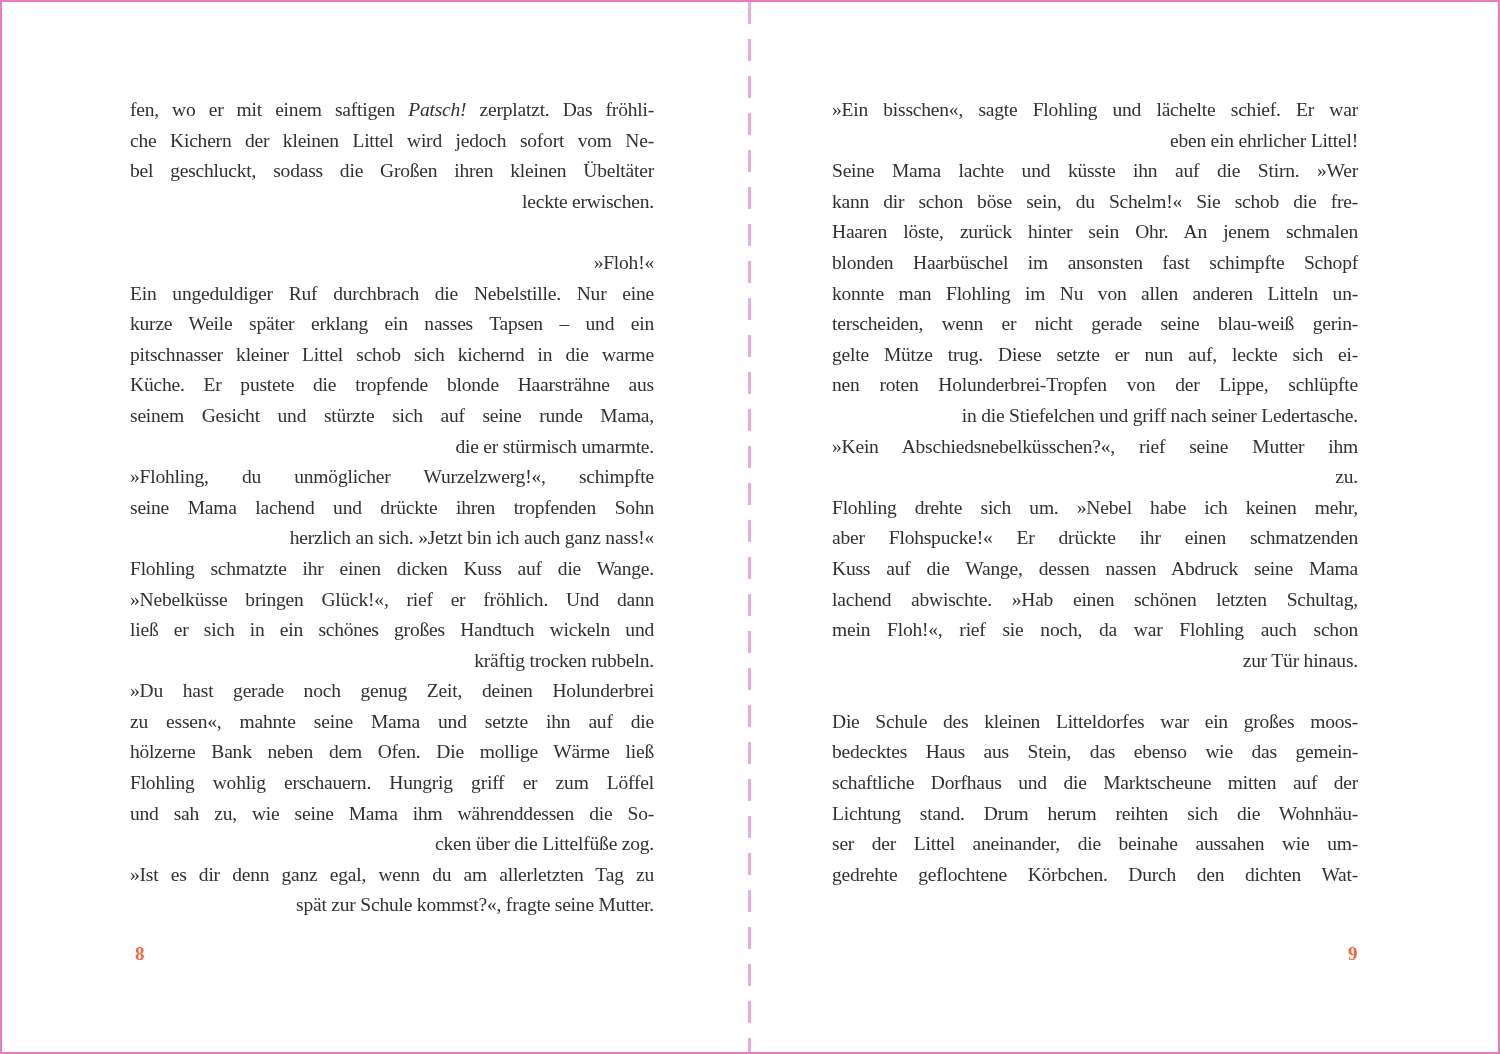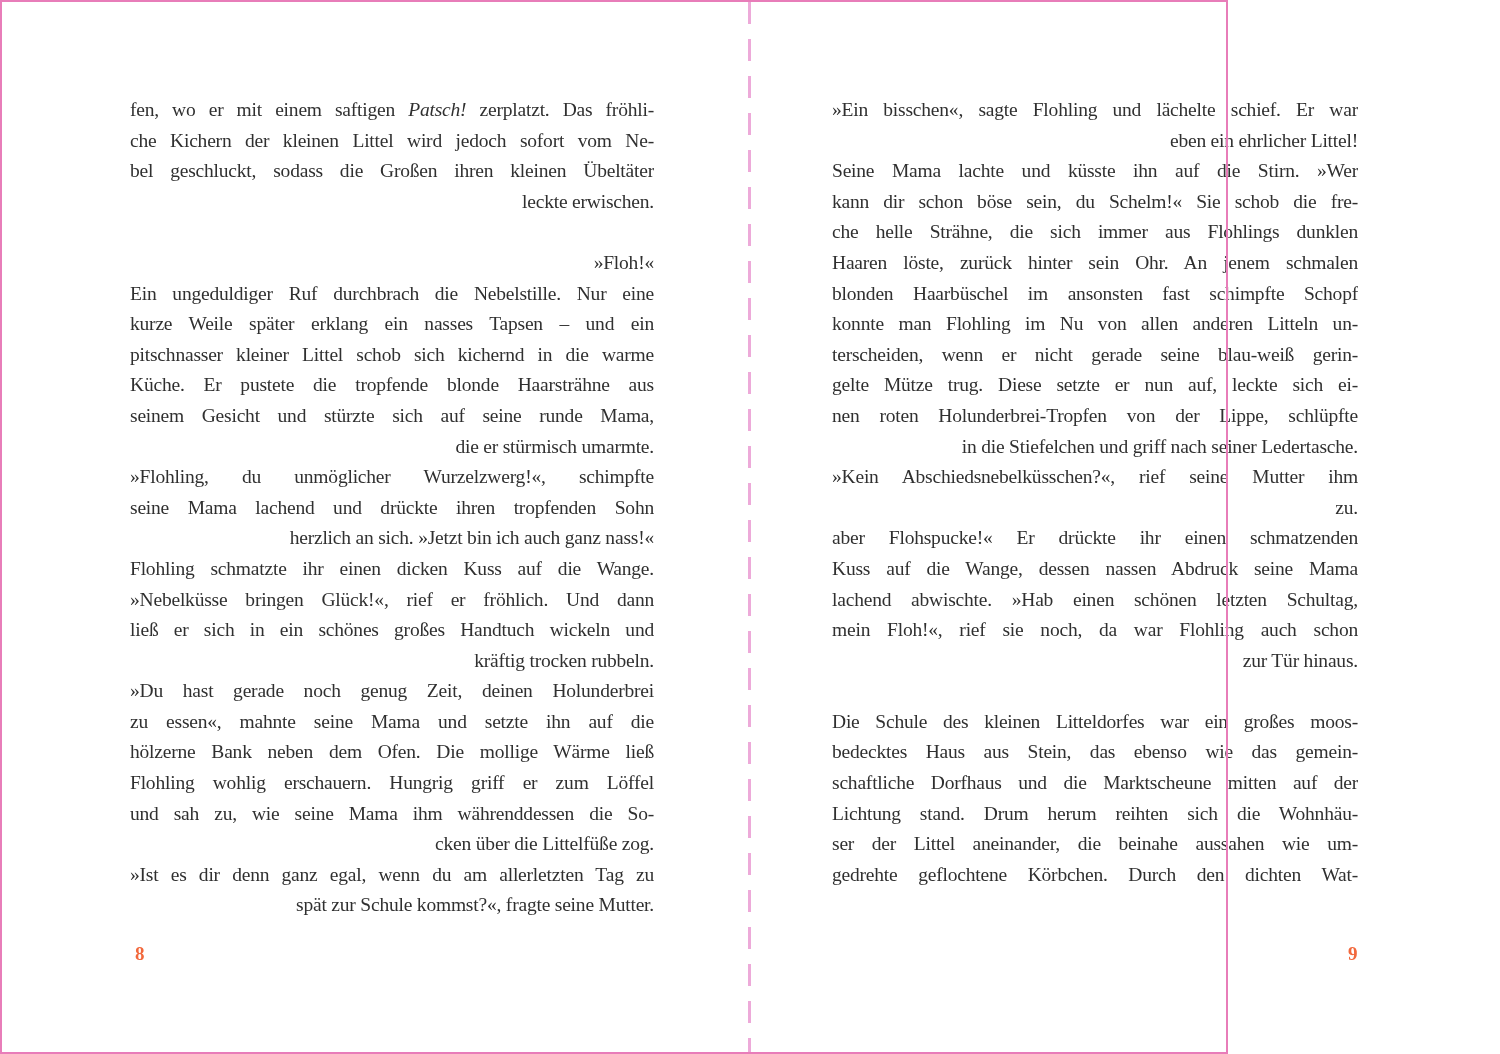--- a/index.html
+++ b/index.html
@@ -11,21 +11,21 @@
   }
   * { margin: 0; padding: 0; box-sizing: border-box; }
   html, body {
     width: 1500px; height: 1054px;
     background: var(--bg);
     font-family: "Liberation Serif", serif;
     overflow: hidden;
   }
   .book {
     position: relative;
-    width: 1228px; height: 1054px;
+    width: 1500px; height: 1054px;
     background: var(--bg);
   }
   .frame {
     position: absolute; inset: 0;
     border: 2px solid var(--border-color);
     pointer-events: none;
   }
   .gutter {
     position: absolute;
     left: 748px; top: 2px; bottom: 2px; width: 3px;
@@ -102,30 +102,30 @@
       <div class="line just">und sah zu, wie seine Mama ihm währenddessen die So-</div>
       <div class="line">cken über die Littelfüße zog.</div>
       <div class="line just">»Ist es dir denn ganz egal, wenn du am allerletzten Tag zu</div>
       <div class="line">spät zur Schule kommst?«, fragte seine Mutter.</div>
     </div>
   <div class="page-col right">
       <div class="line just">»Ein bisschen«, sagte Flohling und lächelte schief. Er war</div>
       <div class="line">eben ein ehrlicher Littel!</div>
       <div class="line just">Seine Mama lachte und küsste ihn auf die Stirn. »Wer</div>
       <div class="line just">kann dir schon böse sein, du Schelm!« Sie schob die fre-</div>
-      <div class="line just">che helle Strähne, die sich immer aus Flohlings dunklen</div>
       <div class="line just">Haaren löste, zurück hinter sein Ohr. An jenem schmalen</div>
       <div class="line just">blonden Haarbüschel im ansonsten fast schimpfte Schopf</div>
       <div class="line just">konnte man Flohling im Nu von allen anderen Litteln un-</div>
       <div class="line just">terscheiden, wenn er nicht gerade seine blau-weiß gerin-</div>
       <div class="line just">gelte Mütze trug. Diese setzte er nun auf, leckte sich ei-</div>
       <div class="line just">nen roten Holunderbrei-Tropfen von der Lippe, schlüpfte</div>
       <div class="line">in die Stiefelchen und griff nach seiner Ledertasche.</div>
       <div class="line just">»Kein Abschiedsnebelküsschen?«, rief seine Mutter ihm</div>
       <div class="line">zu.</div>
+      <div class="line just">Flohling drehte sich um. »Nebel habe ich keinen mehr,</div>
       <div class="line just">aber Flohspucke!« Er drückte ihr einen schmatzenden</div>
       <div class="line just">Kuss auf die Wange, dessen nassen Abdruck seine Mama</div>
       <div class="line just">lachend abwischte. »Hab einen schönen letzten Schultag,</div>
       <div class="line just">mein Floh!«, rief sie noch, da war Flohling auch schon</div>
       <div class="line">zur Tür hinaus.</div>
       <div class="line">&nbsp;</div>
       <div class="line just">Die Schule des kleinen Litteldorfes war ein großes moos-</div>
       <div class="line just">bedecktes Haus aus Stein, das ebenso wie das gemein-</div>
       <div class="line just">schaftliche Dorfhaus und die Marktscheune mitten auf der</div>
       <div class="line just">Lichtung stand. Drum herum reihten sich die Wohnhäu-</div>

